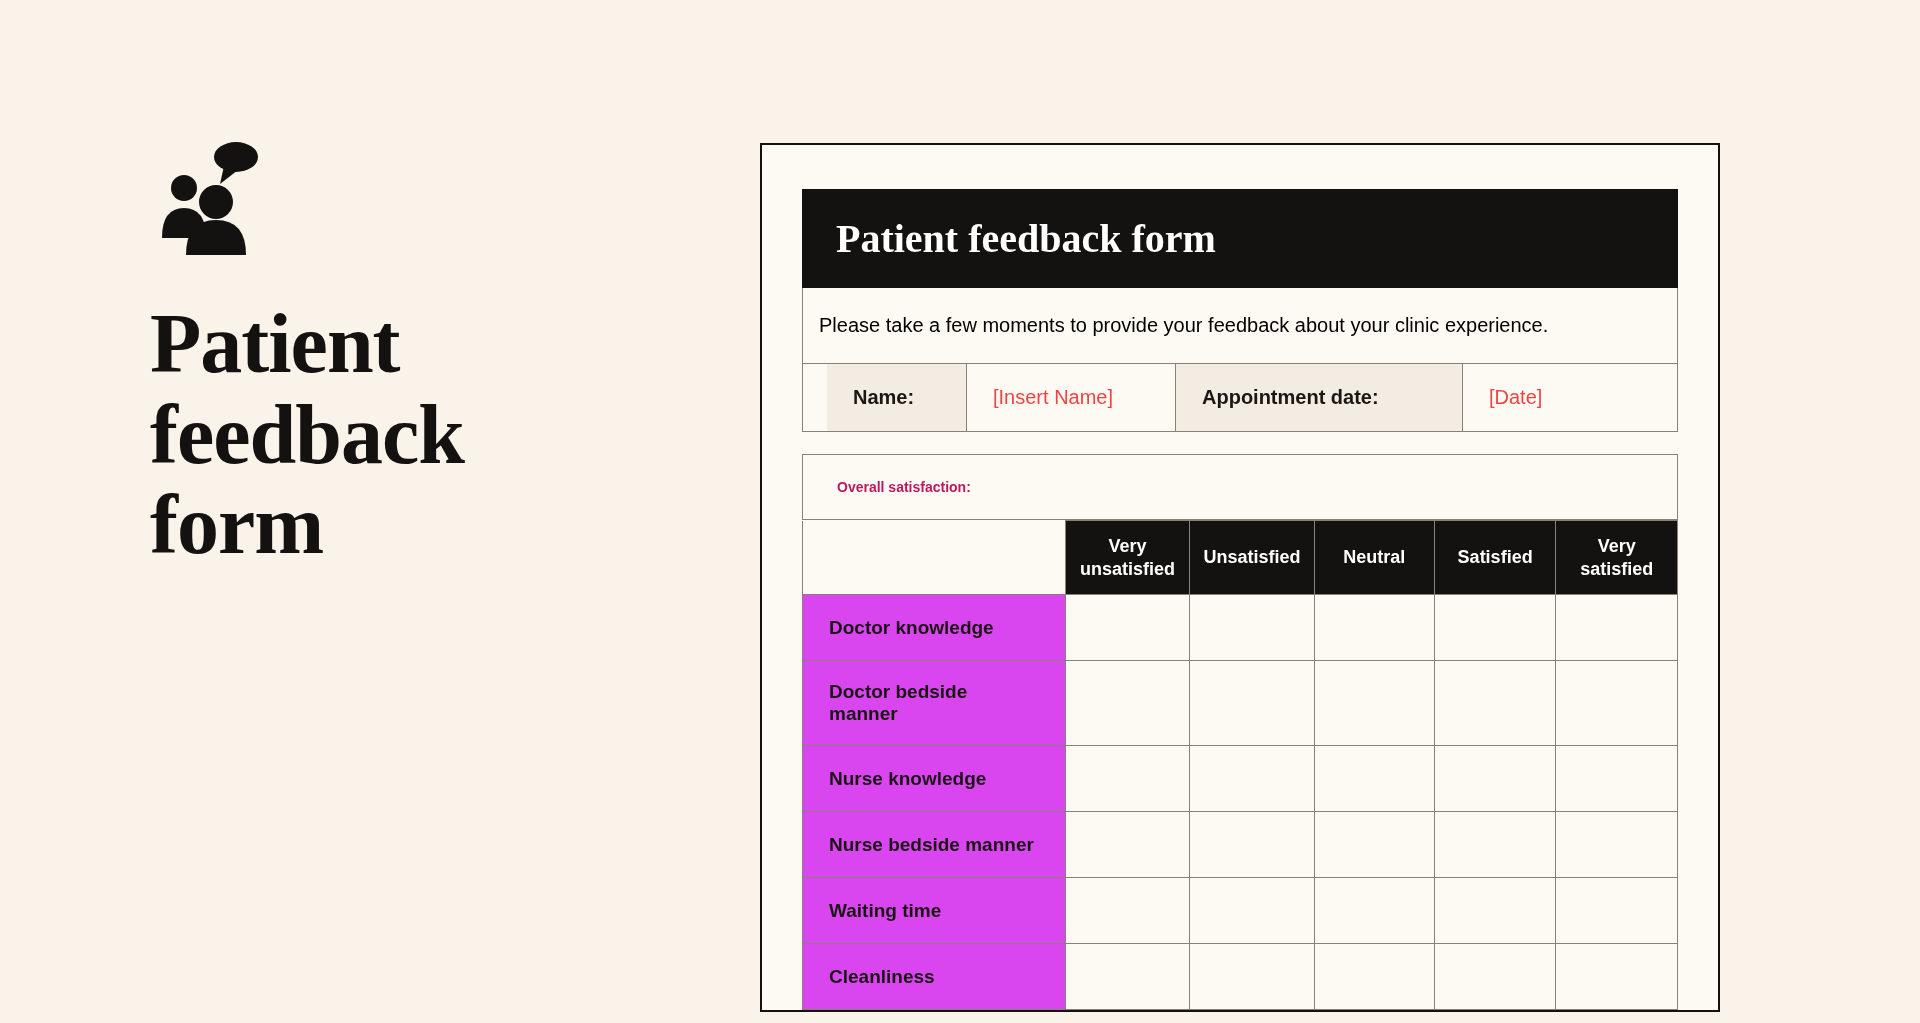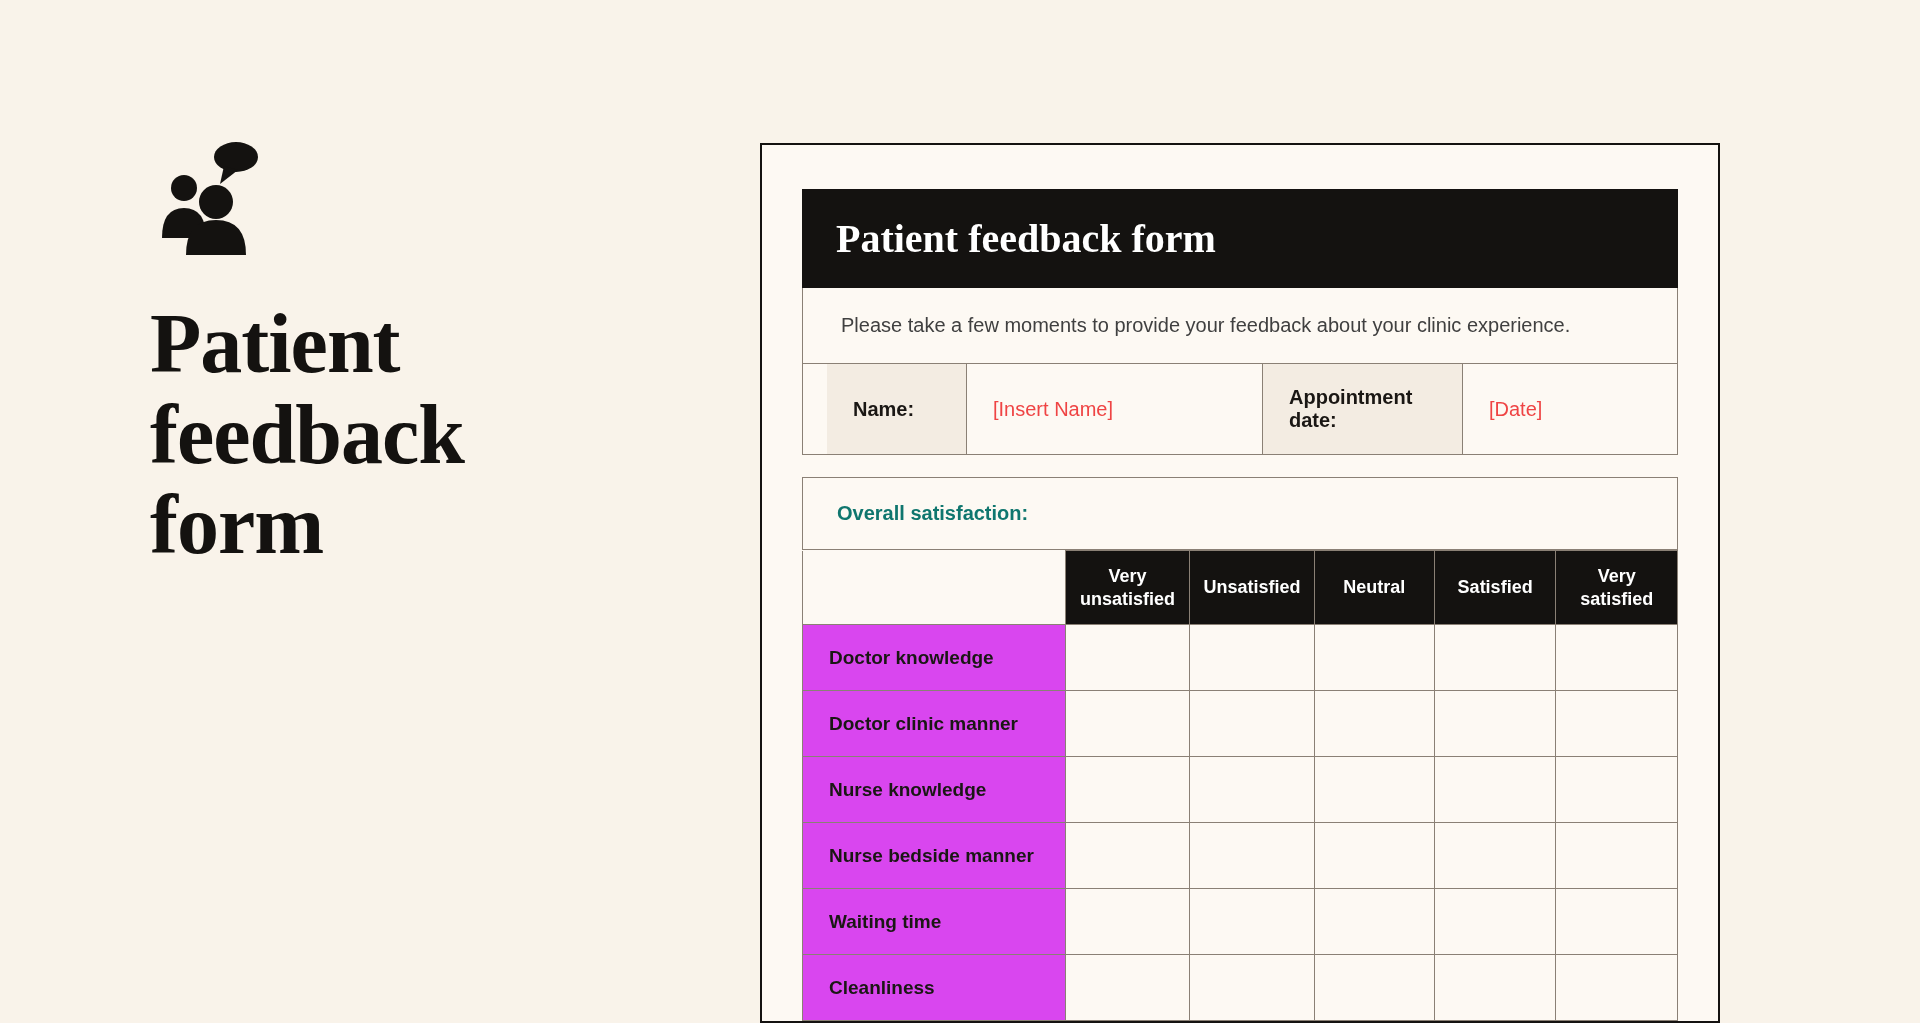--- a/index.html
+++ b/index.html
@@ -39,24 +39,24 @@
     background: #141210;
     color: #fff;
     padding: 26px 34px;
     font-size: 40px;
     font-weight: 700;
     font-family: Georgia, serif;
   }
   .form-intro {
     border: 1px solid #8a8075;
     border-top: none;
-    padding: 26px 38px;
+    padding: 26px 16px;
     font-family: -apple-system, 'Segoe UI', Arial, sans-serif;
     font-size: 20px;
-    color: #404040;
+    color: #000000;
     background: #fdf9f3;
   }
   .info-row {
     display: flex;
     border: 1px solid #8a8075;
     border-top: none;
     padding-left: 24px;
   }
   .info-cell {
     display: flex;
@@ -71,30 +71,30 @@
     background: #f3ece2;
     font-weight: 700;
     color: #1a1714;
   }
   .info-value {
     background: #fdf9f3;
     color: #ef4444;
   }
   .cell-name-label { width: 140px; }
   .cell-name-value { flex: 1; }
-  .cell-date-label { width: 200px; }
+  .cell-date-label { width: 287px; }
   .cell-date-value { width: 214px; }
   .section-gap { height: 22px; }
   .section-title-row {
     border: 1px solid #8a8075;
     padding: 24px 34px;
     font-family: -apple-system, 'Segoe UI', Arial, sans-serif;
-    font-size: 20px;
-    font-weight: 700;
-    color: #0f766e;
+    font-size: 14px;
+    font-weight: 700;
+    color: #be185d;
     background: #fdf9f3;
   }
   .rating-table {
     width: 100%;
     border-collapse: collapse;
     font-family: -apple-system, 'Segoe UI', Arial, sans-serif;
     padding-left: 48px;
   }
   .rating-table th, .rating-table td {
     border: 1px solid #8a8075;
@@ -176,21 +176,21 @@
     <tbody id="rating-body">
         <tr>
           <td class="row-label">Doctor knowledge</td>
           <td class="cell"></td>
           <td class="cell"></td>
           <td class="cell"></td>
           <td class="cell"></td>
           <td class="cell"></td>
         </tr>
         <tr>
-          <td class="row-label">Doctor clinic manner</td>
+          <td class="row-label">Doctor bedside manner</td>
           <td class="cell"></td>
           <td class="cell"></td>
           <td class="cell"></td>
           <td class="cell"></td>
           <td class="cell"></td>
         </tr>
         <tr>
           <td class="row-label">Nurse knowledge</td>
           <td class="cell"></td>
           <td class="cell"></td>

